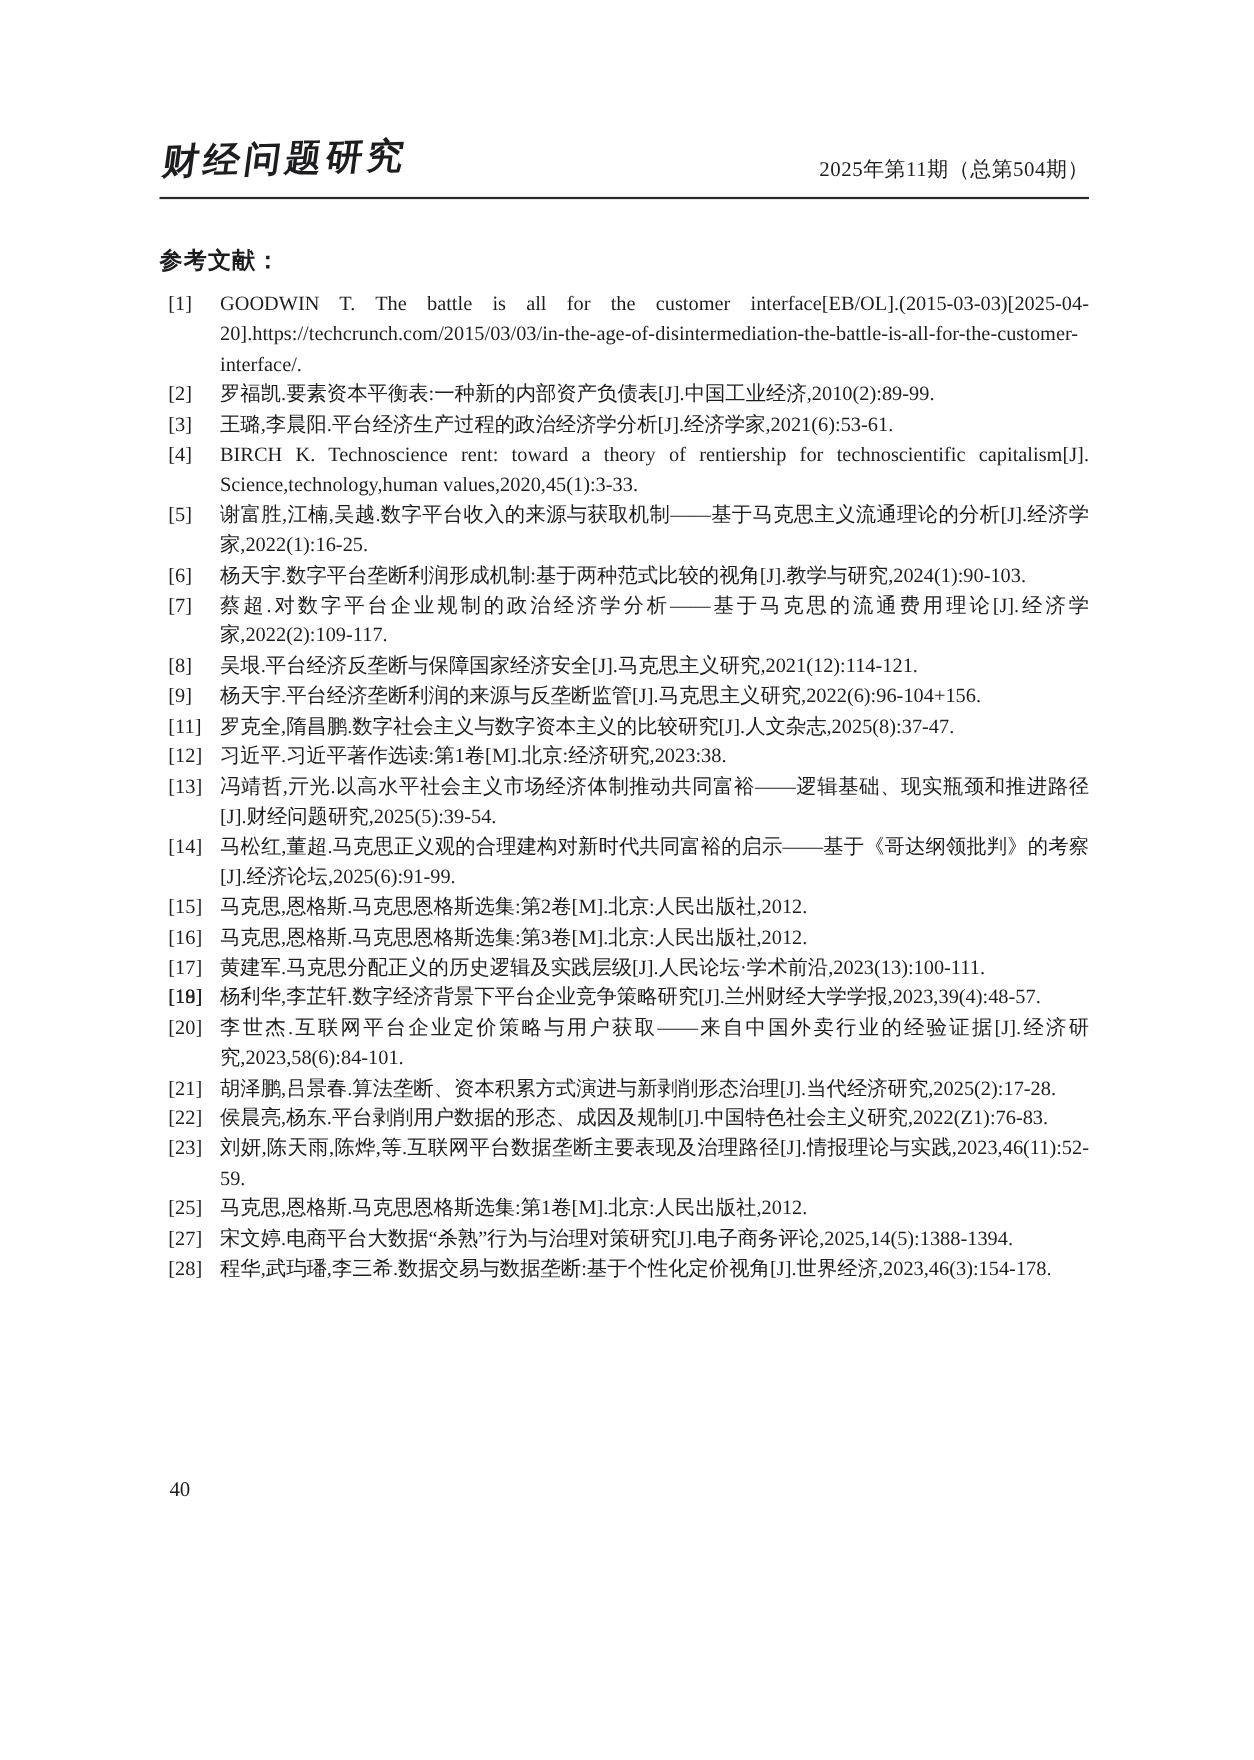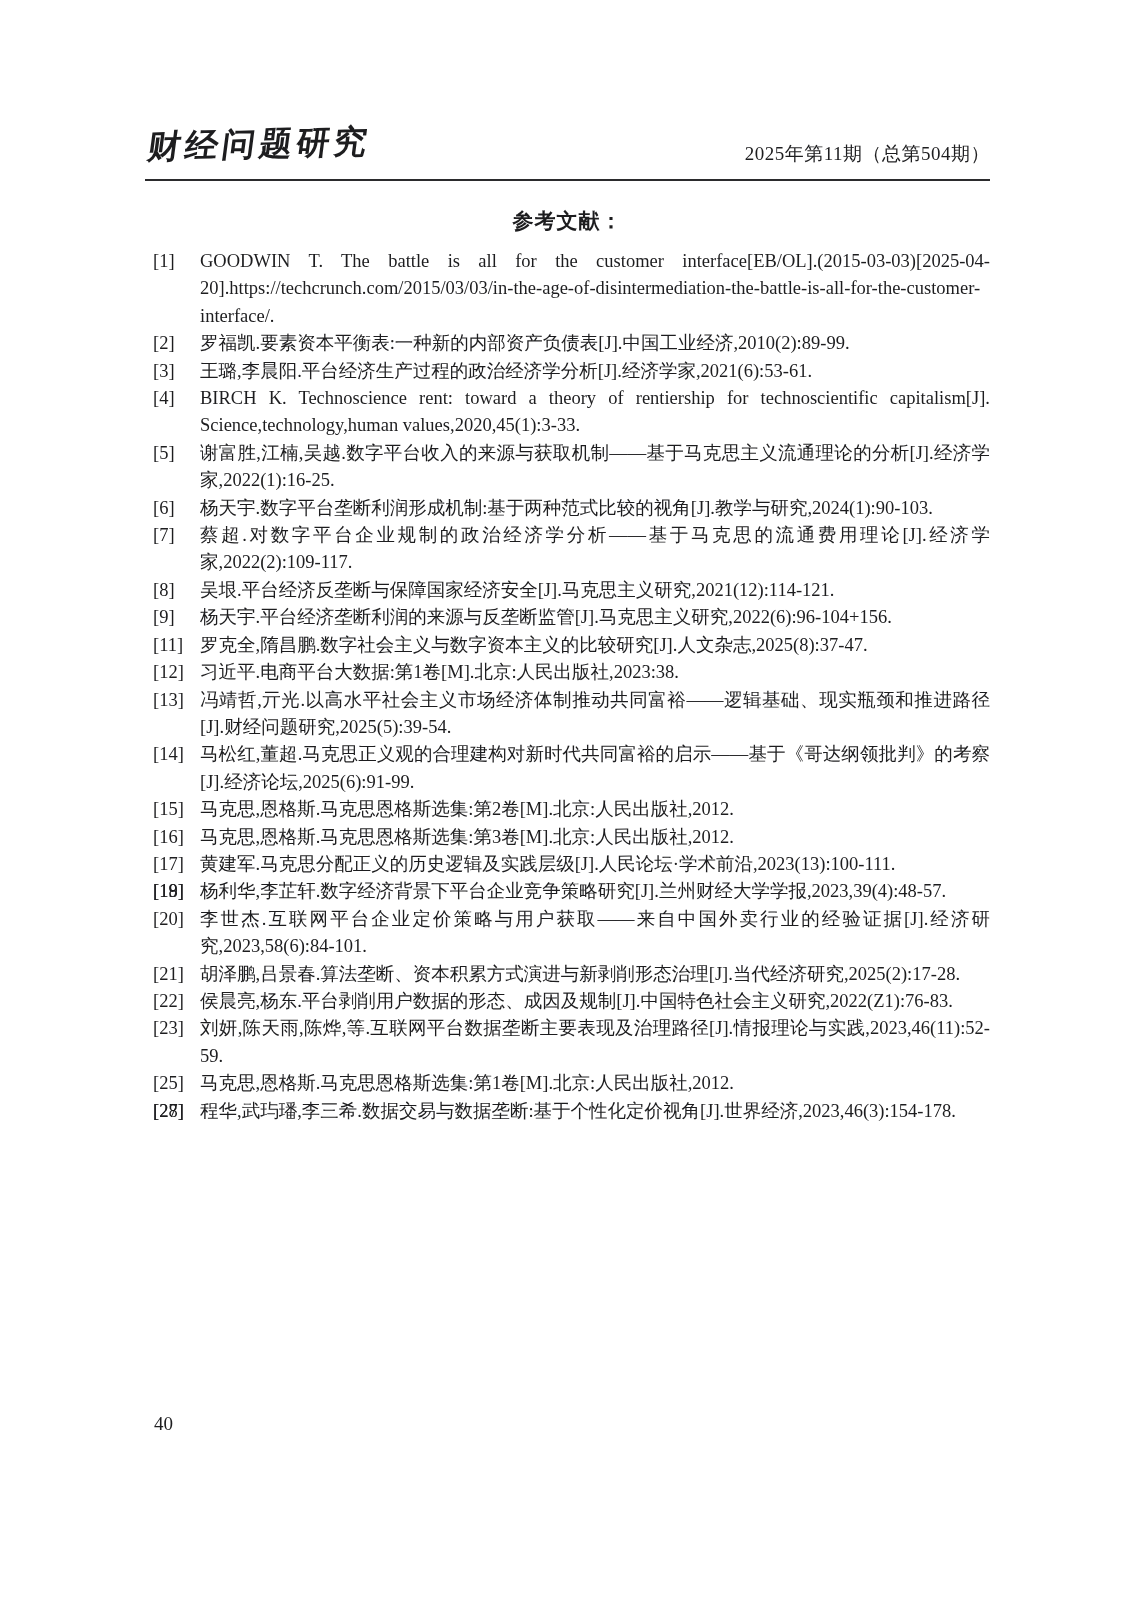--- a/index.html
+++ b/index.html
@@ -38,46 +38,45 @@
     white-space: nowrap;
   }
   .body-para {
     margin-top: 16px;
     font-size: 21px;
     line-height: 30px;
     text-align: justify;
     text-justify: inter-ideograph;
   }
   .refs-heading {
-    margin-top: 26px;
+    margin-top: 42px;
     font-size: 21px;
     font-weight: bold;
     font-family: "DejaVu Sans", "Liberation Sans", sans-serif;
     letter-spacing: 1px;
-    text-align: center;
   }
   .refs-list { margin-top: 13px; }
   .ref-item {
     position: relative;
     padding-left: 55px;
     font-size: 18.5px;
     line-height: 27.4px;
     text-align: justify;
     text-justify: inter-ideograph;
   }
   .ref-num {
     position: absolute;
     left: 8px;
     top: 0;
     white-space: nowrap;
   }
   .page-number {
     position: absolute;
     left: 154px;
-    top: 1413px;
+    top: 1344px;
     font-size: 19px;
   }
 </style>
 </head>
 <body>
 
 <div class="page">
 
   <header class="page-header">
     <div class="logo">财经问题研究</div>
@@ -92,33 +91,33 @@
         <div class="ref-item"><span class="ref-num">[1]</span><span>GOODWIN T. The battle is all for the customer interface[EB/OL].(2015-03-03)[2025-04-20].https://techcrunch.com/2015/03/03/in-the-age-of-disintermediation-the-battle-is-all-for-the-customer-interface/.</span></div>
         <div class="ref-item"><span class="ref-num">[2]</span><span>罗福凯.要素资本平衡表:一种新的内部资产负债表[J].中国工业经济,2010(2):89-99.</span></div>
         <div class="ref-item"><span class="ref-num">[3]</span><span>王璐,李晨阳.平台经济生产过程的政治经济学分析[J].经济学家,2021(6):53-61.</span></div>
         <div class="ref-item"><span class="ref-num">[4]</span><span>BIRCH K. Technoscience rent: toward a theory of rentiership for technoscientific capitalism[J]. Science,technology,human values,2020,45(1):3-33.</span></div>
         <div class="ref-item"><span class="ref-num">[5]</span><span>谢富胜,江楠,吴越.数字平台收入的来源与获取机制——基于马克思主义流通理论的分析[J].经济学家,2022(1):16-25.</span></div>
         <div class="ref-item"><span class="ref-num">[6]</span><span>杨天宇.数字平台垄断利润形成机制:基于两种范式比较的视角[J].教学与研究,2024(1):90-103.</span></div>
         <div class="ref-item"><span class="ref-num">[7]</span><span>蔡超.对数字平台企业规制的政治经济学分析——基于马克思的流通费用理论[J].经济学家,2022(2):109-117.</span></div>
         <div class="ref-item"><span class="ref-num">[8]</span><span>吴垠.平台经济反垄断与保障国家经济安全[J].马克思主义研究,2021(12):114-121.</span></div>
         <div class="ref-item"><span class="ref-num">[9]</span><span>杨天宇.平台经济垄断利润的来源与反垄断监管[J].马克思主义研究,2022(6):96-104+156.</span></div>
         <div class="ref-item"><span class="ref-num">[11]</span><span>罗克全,隋昌鹏.数字社会主义与数字资本主义的比较研究[J].人文杂志,2025(8):37-47.</span></div>
-        <div class="ref-item"><span class="ref-num">[12]</span><span>习近平.电商平台大数据:第1卷[M].北京:人民出版社,2023:38.</span></div>
+        <div class="ref-item"><span class="ref-num">[12]</span><span>习近平.习近平著作选读:第1卷[M].北京:经济研究,2023:38.</span></div>
         <div class="ref-item"><span class="ref-num">[13]</span><span>冯靖哲,亓光.以高水平社会主义市场经济体制推动共同富裕——逻辑基础、现实瓶颈和推进路径[J].财经问题研究,2025(5):39-54.</span></div>
         <div class="ref-item"><span class="ref-num">[14]</span><span>马松红,董超.马克思正义观的合理建构对新时代共同富裕的启示——基于《哥达纲领批判》的考察[J].经济论坛,2025(6):91-99.</span></div>
         <div class="ref-item"><span class="ref-num">[15]</span><span>马克思,恩格斯.马克思恩格斯选集:第2卷[M].北京:人民出版社,2012.</span></div>
         <div class="ref-item"><span class="ref-num">[16]</span><span>马克思,恩格斯.马克思恩格斯选集:第3卷[M].北京:人民出版社,2012.</span></div>
         <div class="ref-item"><span class="ref-num">[17]</span><span>黄建军.马克思分配正义的历史逻辑及实践层级[J].人民论坛·学术前沿,2023(13):100-111.</span></div>
         <div class="ref-item"><span class="ref-num">[18]</span></div>
         <div class="ref-item"><span class="ref-num">[19]</span><span>杨利华,李芷轩.数字经济背景下平台企业竞争策略研究[J].兰州财经大学学报,2023,39(4):48-57.</span></div>
         <div class="ref-item"><span class="ref-num">[20]</span><span>李世杰.互联网平台企业定价策略与用户获取——来自中国外卖行业的经验证据[J].经济研究,2023,58(6):84-101.</span></div>
         <div class="ref-item"><span class="ref-num">[21]</span><span>胡泽鹏,吕景春.算法垄断、资本积累方式演进与新剥削形态治理[J].当代经济研究,2025(2):17-28.</span></div>
         <div class="ref-item"><span class="ref-num">[22]</span><span>侯晨亮,杨东.平台剥削用户数据的形态、成因及规制[J].中国特色社会主义研究,2022(Z1):76-83.</span></div>
         <div class="ref-item"><span class="ref-num">[23]</span><span>刘妍,陈天雨,陈烨,等.互联网平台数据垄断主要表现及治理路径[J].情报理论与实践,2023,46(11):52-59.</span></div>
         <div class="ref-item"><span class="ref-num">[25]</span><span>马克思,恩格斯.马克思恩格斯选集:第1卷[M].北京:人民出版社,2012.</span></div>
-        <div class="ref-item"><span class="ref-num">[27]</span></div>
+        <div class="ref-item"><span class="ref-num">[27]</span><span>宋文婷.电商平台大数据“杀熟”行为与治理对策研究[J].电子商务评论,2025,14(5):1388-1394.</span></div>
         <div class="ref-item"><span class="ref-num">[28]</span><span>程华,武玙璠,李三希.数据交易与数据垄断:基于个性化定价视角[J].世界经济,2023,46(3):154-178.</span></div>
       </div>
   </main>
 
   <div class="page-number">40</div>
 
 </div>
 
 </body></html>

